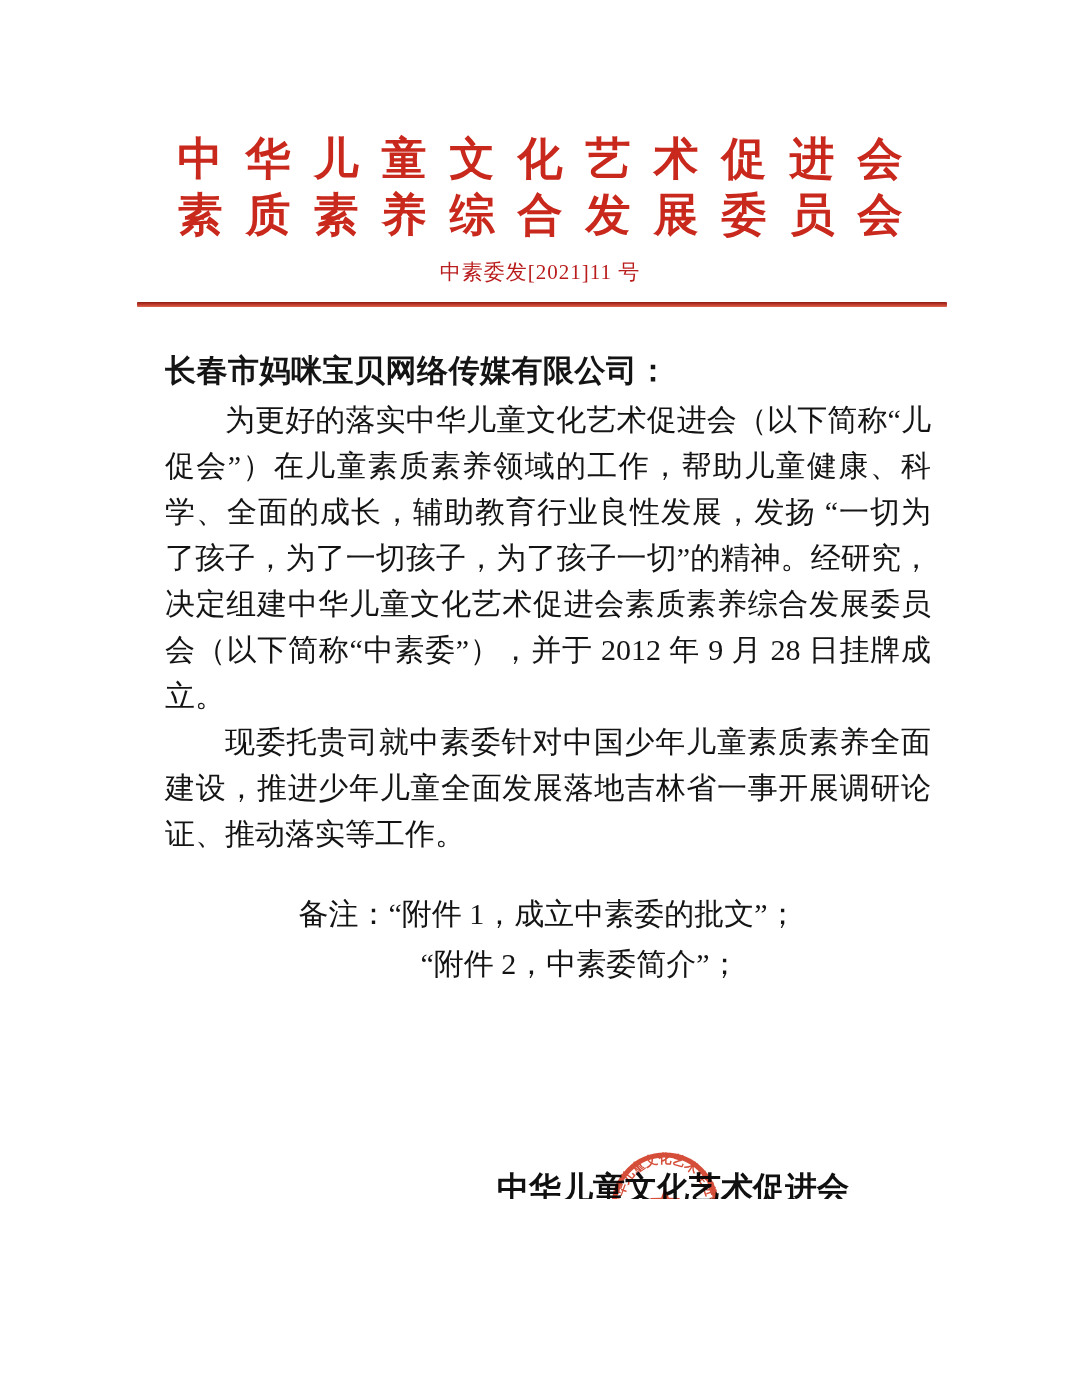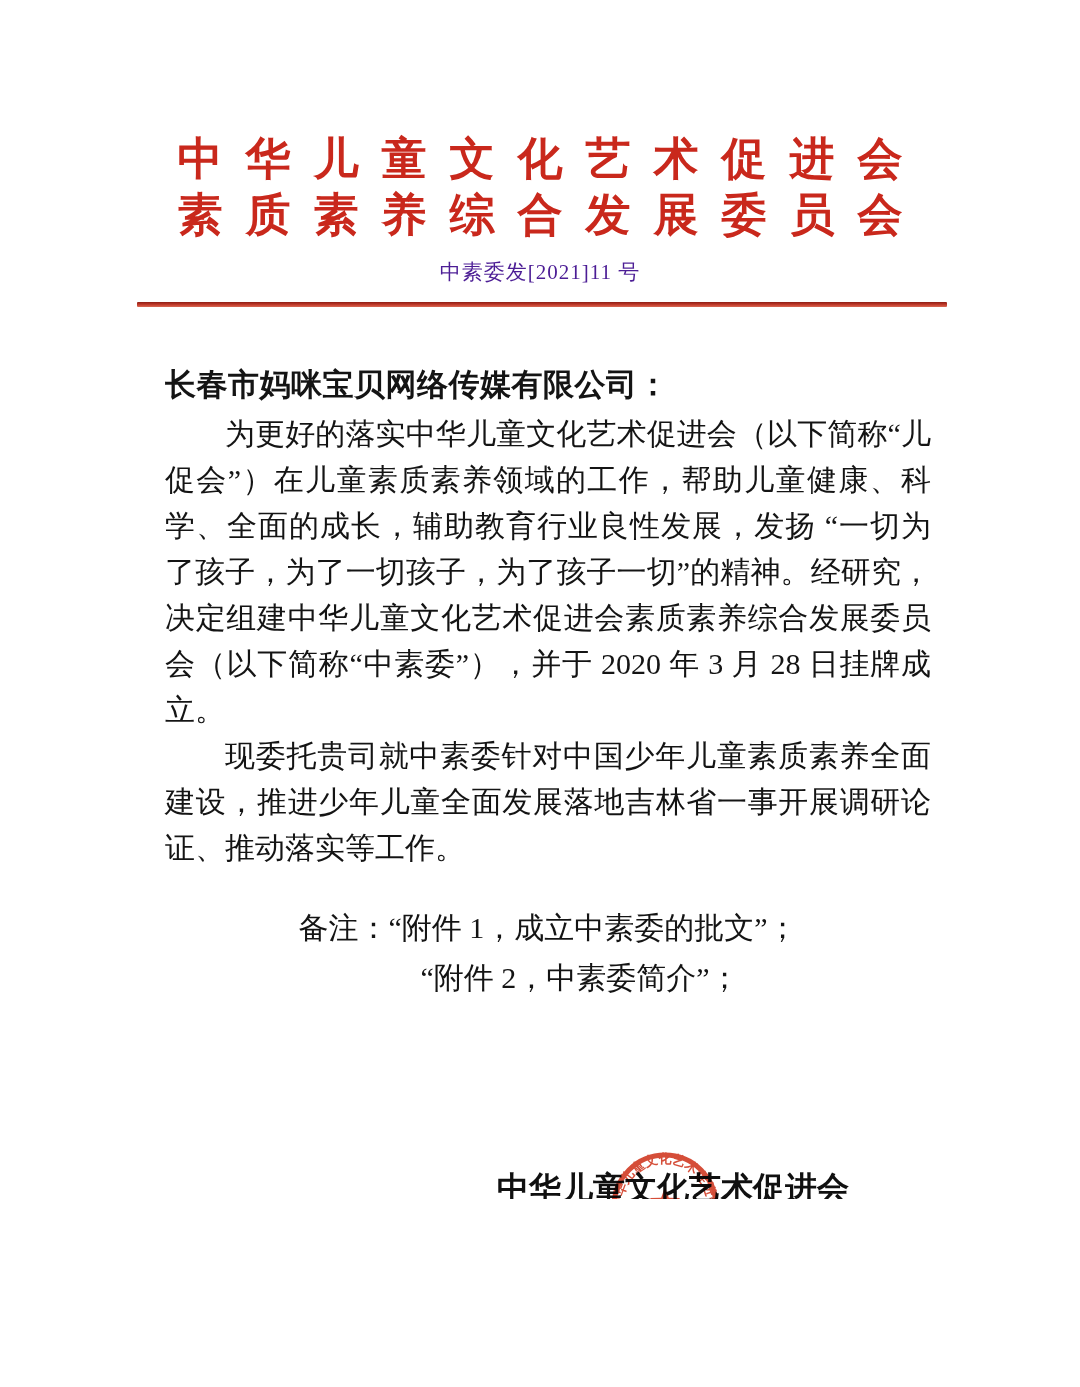--- a/index.html
+++ b/index.html
@@ -30,40 +30,40 @@
     color:var(--title-red);
     letter-spacing:23px;
     text-indent:23px; 
     white-space:nowrap;
   }
   .lh-title + .lh-title{ margin-top:6px; }
   .doc-number{
     margin-top:18px;
     font-size:21px;
     letter-spacing:1px;
-    color:#4c1d95;
+    color:#b91c1c;
   }
   .red-rule{
     margin:16px 0 0 137px;
     width:810px;
     height:5px;
     background:linear-gradient(to bottom,#8e1d14,#c23b2b 55%,#d96a55);
     border-radius:1px;
   }
   
   .letter-body{
     margin-left:165px;
     width:766px;
     font-size:30px;
     line-height:46px;
     text-align:justify;
     text-justify:inter-character;
   }
   .addressee{
-    margin-top:58px;
+    margin-top:44px;
     font-family:"Liberation Sans","DejaVu Sans",sans-serif;
     font-weight:bold;
     font-size:31px;
     line-height:40px;
     text-align:left;
     letter-spacing:0.5px;
   }
   .para{ text-indent:2em; margin-top:6px; }
   .para + .para{ margin-top:0; }
   .notes{
@@ -132,21 +132,21 @@
 
   <div class="letterhead">
     <div class="lh-title">中华儿童文化艺术促进会</div>
     <div class="lh-title">素质素养综合发展委员会</div>
     <div class="doc-number">中素委发[2021]11 号</div>
   </div>
   <div class="red-rule"></div>
 
   <div class="letter-body">
     <div class="addressee">长春市妈咪宝贝网络传媒有限公司：</div>
-    <p class="para">为更好的落实中华儿童文化艺术促进会（以下简称“儿促会”）在儿童素质素养领域的工作，帮助儿童健康、科学、全面的成长，辅助教育行业良性发展，发扬 “一切为了孩子，为了一切孩子，为了孩子一切”的精神。经研究，决定组建中华儿童文化艺术促进会素质素养综合发展委员会（以下简称“中素委”），并于 2020 年 3 月 28 日挂牌成立。</p>
+    <p class="para">为更好的落实中华儿童文化艺术促进会（以下简称“儿促会”）在儿童素质素养领域的工作，帮助儿童健康、科学、全面的成长，辅助教育行业良性发展，发扬 “一切为了孩子，为了一切孩子，为了孩子一切”的精神。经研究，决定组建中华儿童文化艺术促进会素质素养综合发展委员会（以下简称“中素委”），并于 2012 年 9 月 28 日挂牌成立。</p>
     <p class="para">现委托贵司就中素委针对中国少年儿童素质素养全面建设，推进少年儿童全面发展落地吉林省一事开展调研论证、推动落实等工作。</p>
     <div class="notes">
       <div class="note-line1">备注：“附件 1，成立中素委的批文”；</div>
       <div class="note-line2">“附件 2，中素委简介”；</div>
     </div>
   </div>
 
   <div class="sig-block">
     <div class="sig-line">中华儿童文化艺术促进会</div>
     <div class="sig-line">素质素养综合发展委员会</div>

